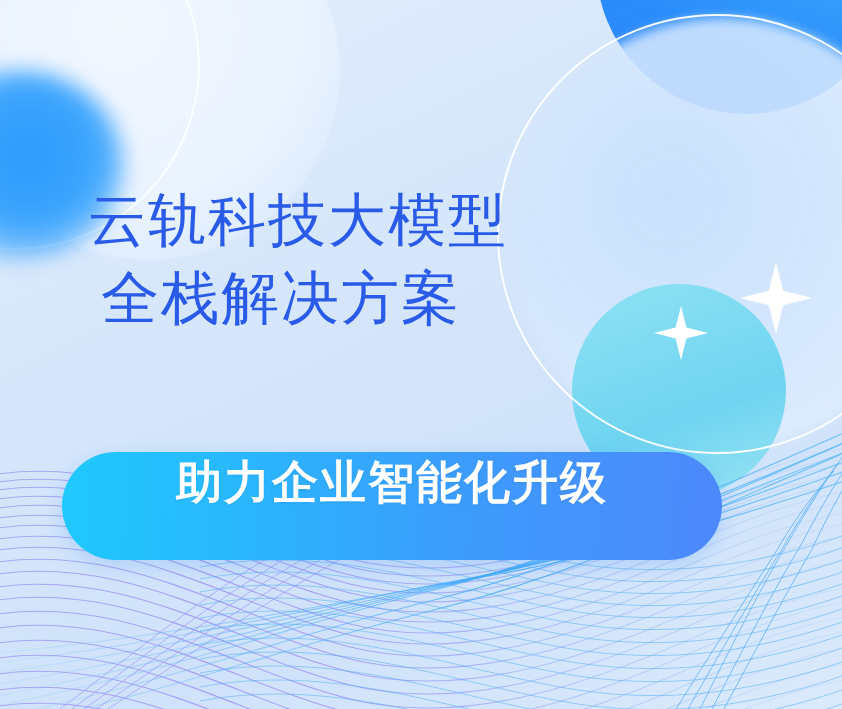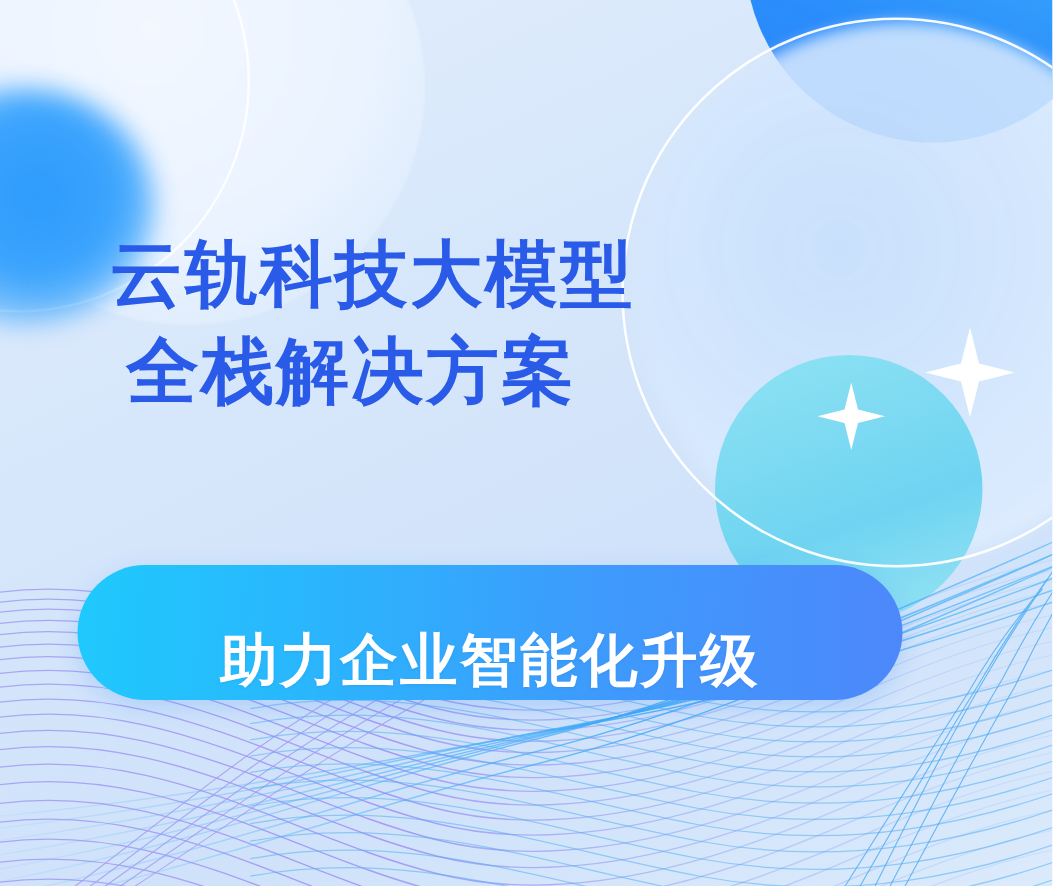--- a/index.html
+++ b/index.html
@@ -106,41 +106,41 @@
   }
   .waves svg { display: block; width: 842px; height: 300px; }
 
   
   .headline {
     position: absolute;
     left: 88px;
     top: 186px;
     color: #2a5ae8;
     font-size: 58px;
-    font-weight: 700;
+    font-weight: 400;
     letter-spacing: 2px;
     line-height: 1.18;
     white-space: nowrap;
   }
   .headline .line2 {
     display: block;
     margin-top: 10px;
     margin-left: 13px;
   }
 
   .pill {
     position: absolute;
     left: 62px;
     top: 452px;
     width: 660px;
     height: 108px;
     border-radius: 54px;
     background: linear-gradient(92deg, #1fc9fd 0%, #2ab6fd 28%, #3d9bfc 62%, #4d88fb 100%);
     display: flex;
-    align-items: flex-end;
+    align-items: flex-start;
     justify-content: center;
     box-shadow: 0 6px 20px rgba(51,136,250,0.22);
   }
   .pill-text {
     color: #ffffff;
     font-size: 46px;
     font-weight: 700;
     letter-spacing: 2px;
     white-space: nowrap;
     text-shadow: 0 1px 2px rgba(30,110,200,0.18);

